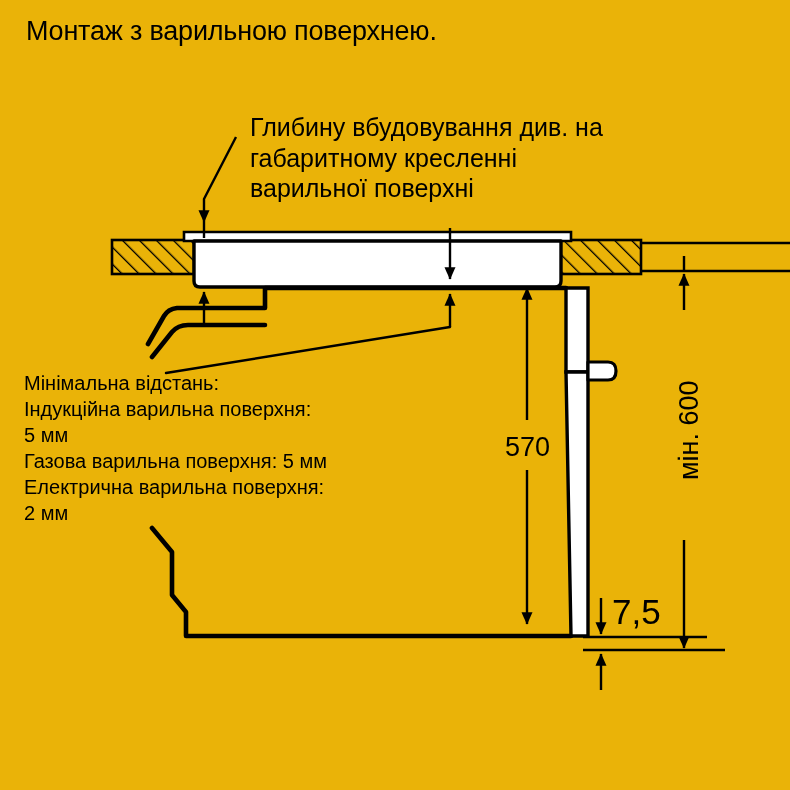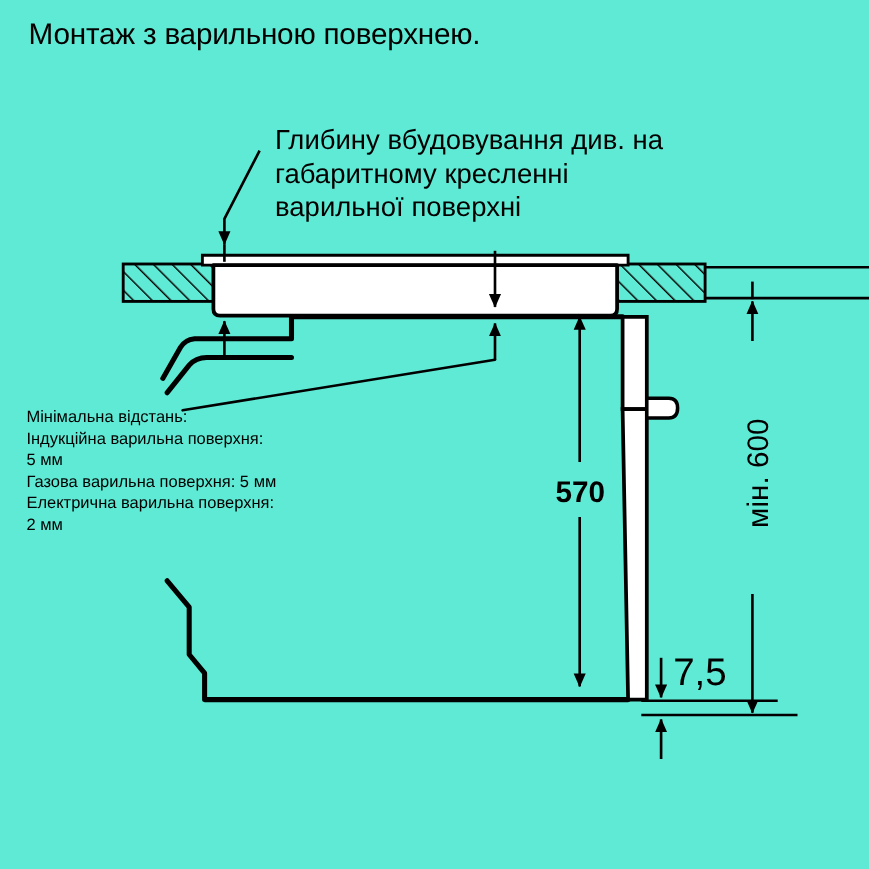--- a/index.html
+++ b/index.html
@@ -12,21 +12,21 @@
     height: 790px;
     font-family: "Liberation Sans", "DejaVu Sans", sans-serif;
     color: #000000;
     overflow: hidden;
     position: relative;
   }
   #page {
     position: relative;
     width: 790px;
     height: 790px;
-    background: #5eead4;
+    background: #eab308;
   }
   #diagram {
     position: absolute;
     left: 0;
     top: 0;
     width: 790px;
     height: 790px;
   }
   .txt {
     position: absolute;
@@ -42,28 +42,27 @@
   }
   #note-top {
     left: 250px;
     top: 112px;
     font-size: 25px;
     line-height: 1.22;
   }
   #note-left {
     left: 24px;
     top: 370px;
-    font-size: 15px;
+    font-size: 20px;
     line-height: 1.3;
   }
   #lbl-570 {
     left: 505px;
     top: 432px;
     font-size: 27px;
-    font-weight: bold;
   }
   #lbl-75 {
     left: 612px;
     top: 592px;
     font-size: 35px;
   }
   #lbl-min600 {
     left: 0;
     top: 0;
     font-size: 27px;

